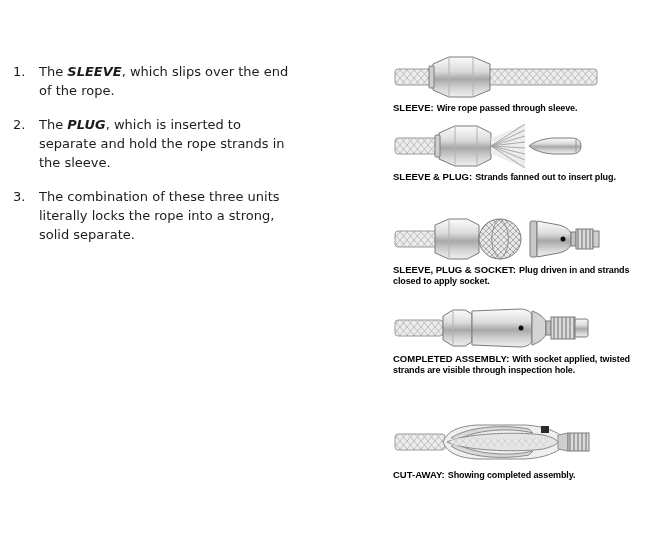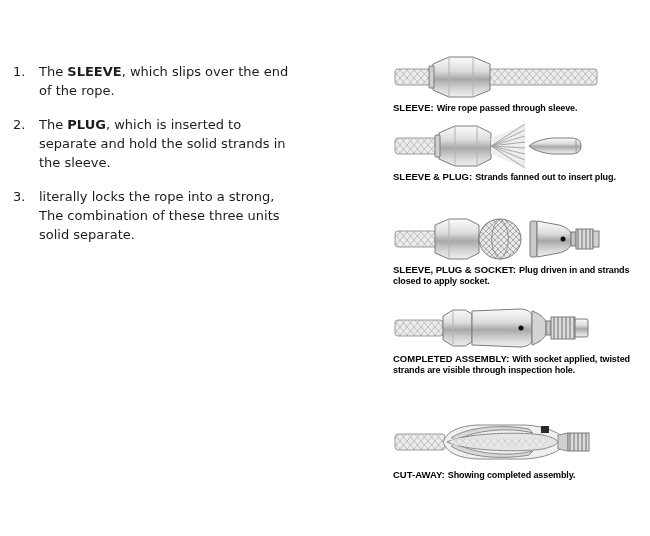--- a/index.html
+++ b/index.html
@@ -5,21 +5,21 @@
   html,body{margin:0;padding:0;background:#ffffff;}
   body{width:650px;height:536px;font-family:"DejaVu Sans",sans-serif;}
   .page{position:relative;width:650px;height:536px;background:#ffffff;overflow:hidden;}
 
   
   .instructions{position:absolute;left:13px;top:62px;width:334px;color:#1c1c1c;
                 font-size:13px;line-height:19px;}
   .item{display:flex;margin-bottom:15px;}
   .num{flex:0 0 26px;width:26px;}
   .itxt{flex:1;}
-  .itxt b{font-weight:bold;}
+  .itxt b{font-weight:bold;font-style:italic;}
 
   
   .figures{position:absolute;left:0;top:0;width:650px;height:536px;}
   .fig{position:absolute;left:393px;width:252px;}
   .fig svg{display:block;}
   .fig1{top:54px}.fig2{top:121px}.fig3{top:216px}.fig4{top:303px}.fig5{top:417px}
   .cap{margin-top:2px;width:250px;font-family:"Liberation Sans",sans-serif;
        font-size:9px;font-weight:bold;color:#000;line-height:11px;letter-spacing:-0.1px;}
   .cap-label{font-size:9.5px;margin-right:3px;letter-spacing:0;}
 </style>
@@ -59,30 +59,30 @@
       <div class="itxt">
         <div><span>The </span><b>SLEEVE</b><span>, which slips over the end</span></div>
         <div><span>of the rope.</span></div>
       </div>
     </div>
 
     <div class="item">
       <span class="num">2.</span>
       <div class="itxt">
         <div><span>The </span><b>PLUG</b><span>, which is inserted to</span></div>
-        <div><span>separate and hold the solid strands in</span></div>
+        <div><span>separate and hold the rope strands in</span></div>
         <div><span>the sleeve.</span></div>
       </div>
     </div>
 
     <div class="item">
       <span class="num">3.</span>
       <div class="itxt">
+        <div><span>The combination of these three units</span></div>
         <div><span>literally locks the rope into a strong,</span></div>
-        <div><span>The combination of these three units</span></div>
         <div><span>solid separate.</span></div>
       </div>
     </div>
 
   </div>
 
   <div class="figures">
 
     <div class="fig fig1">
       <svg width="212" height="46" viewBox="0 0 212 46">

